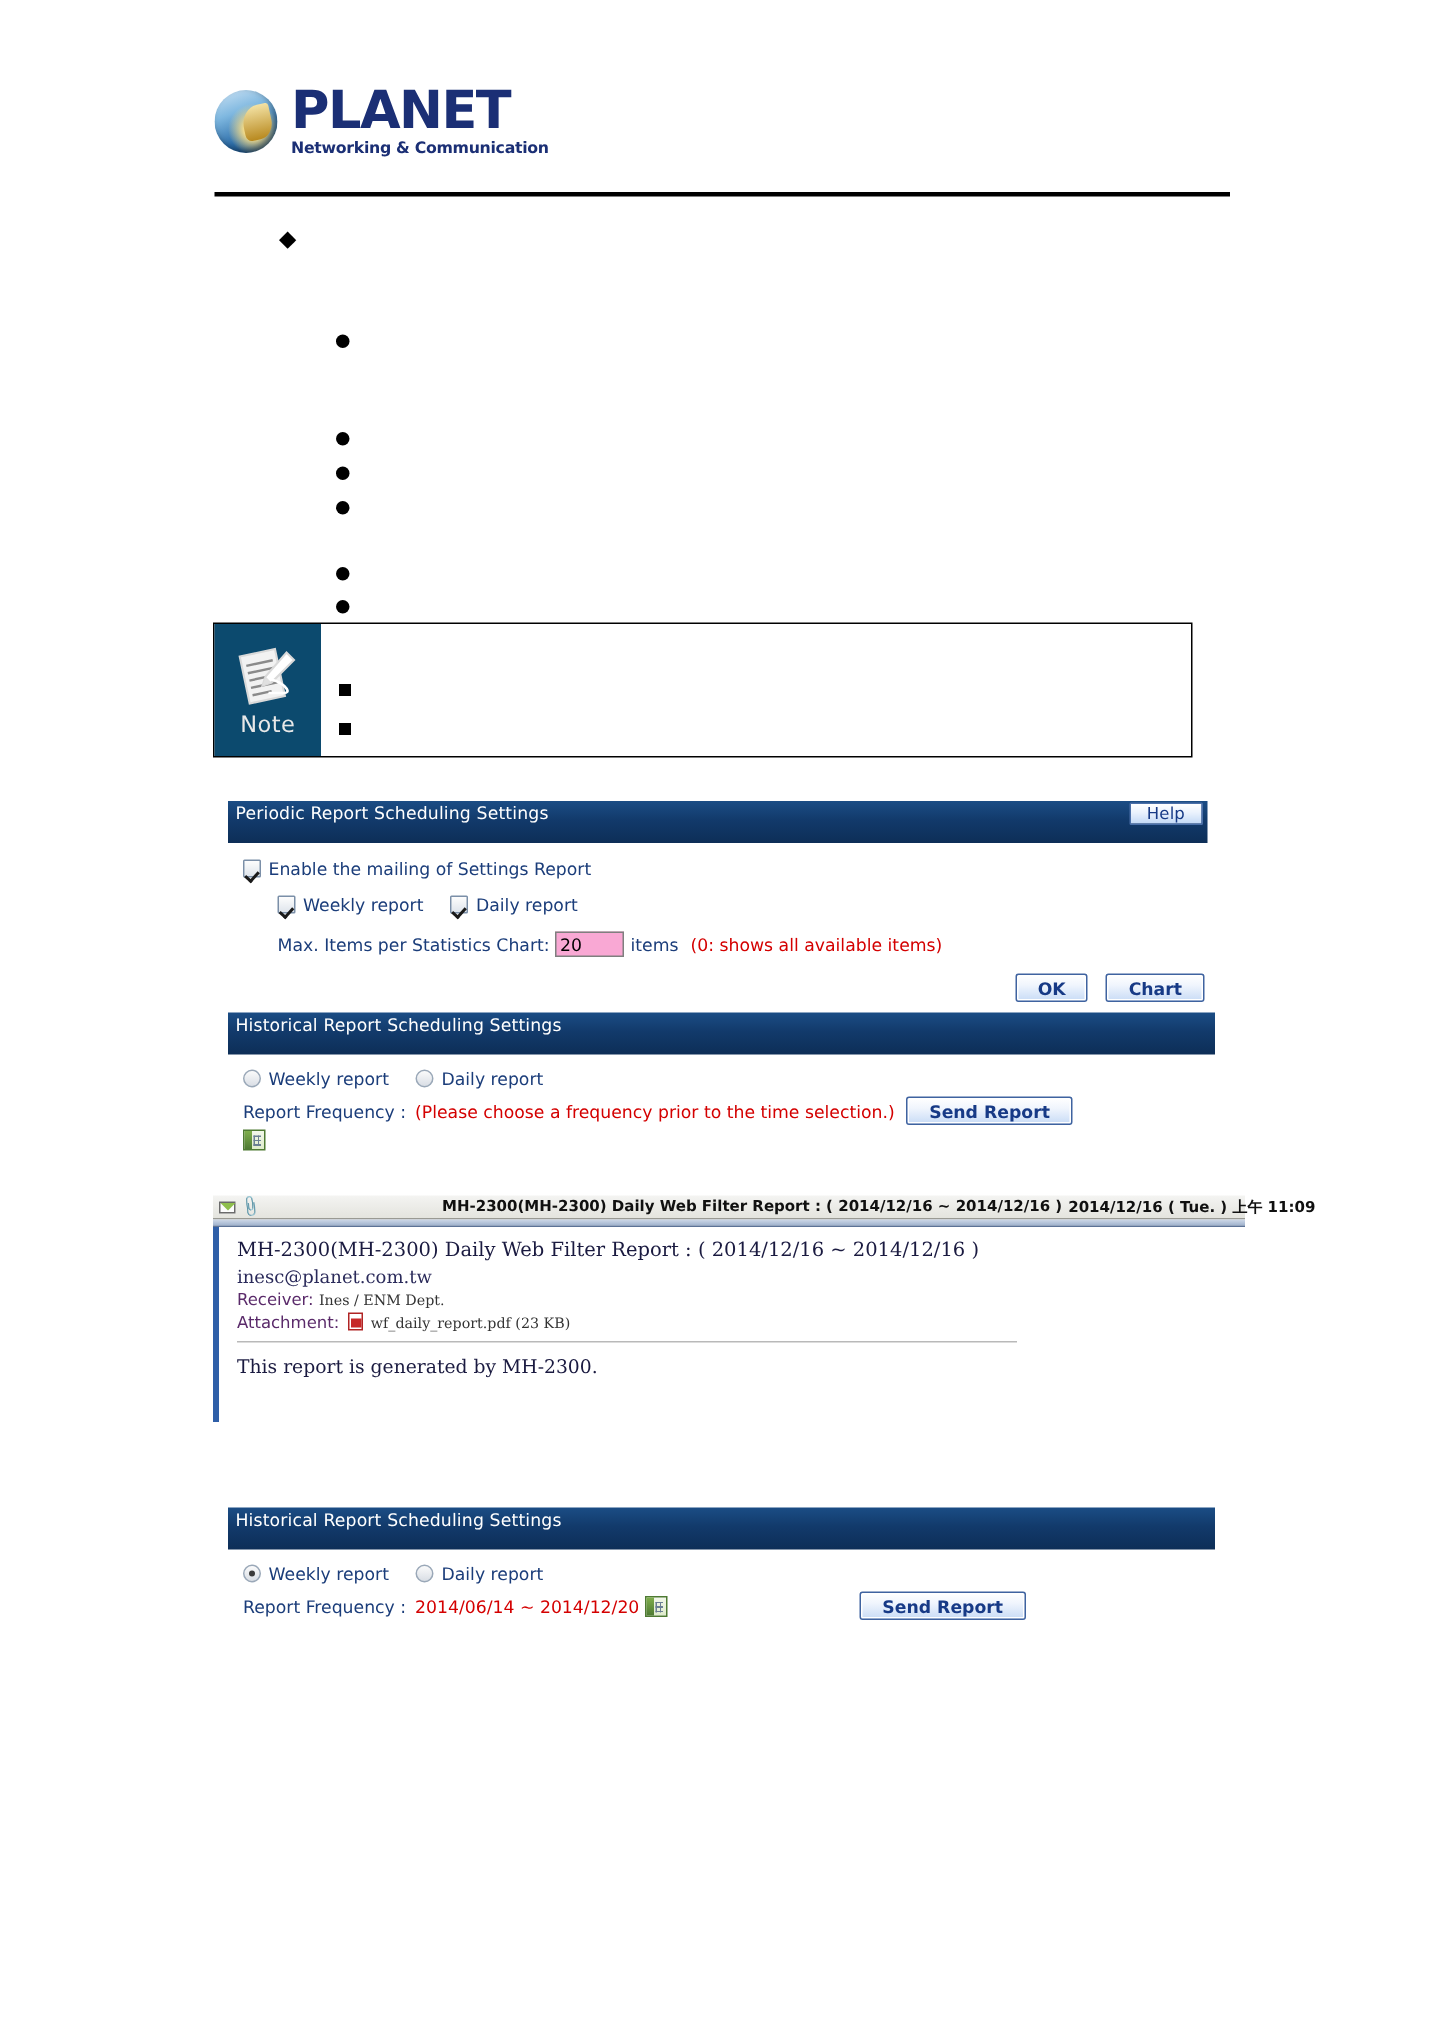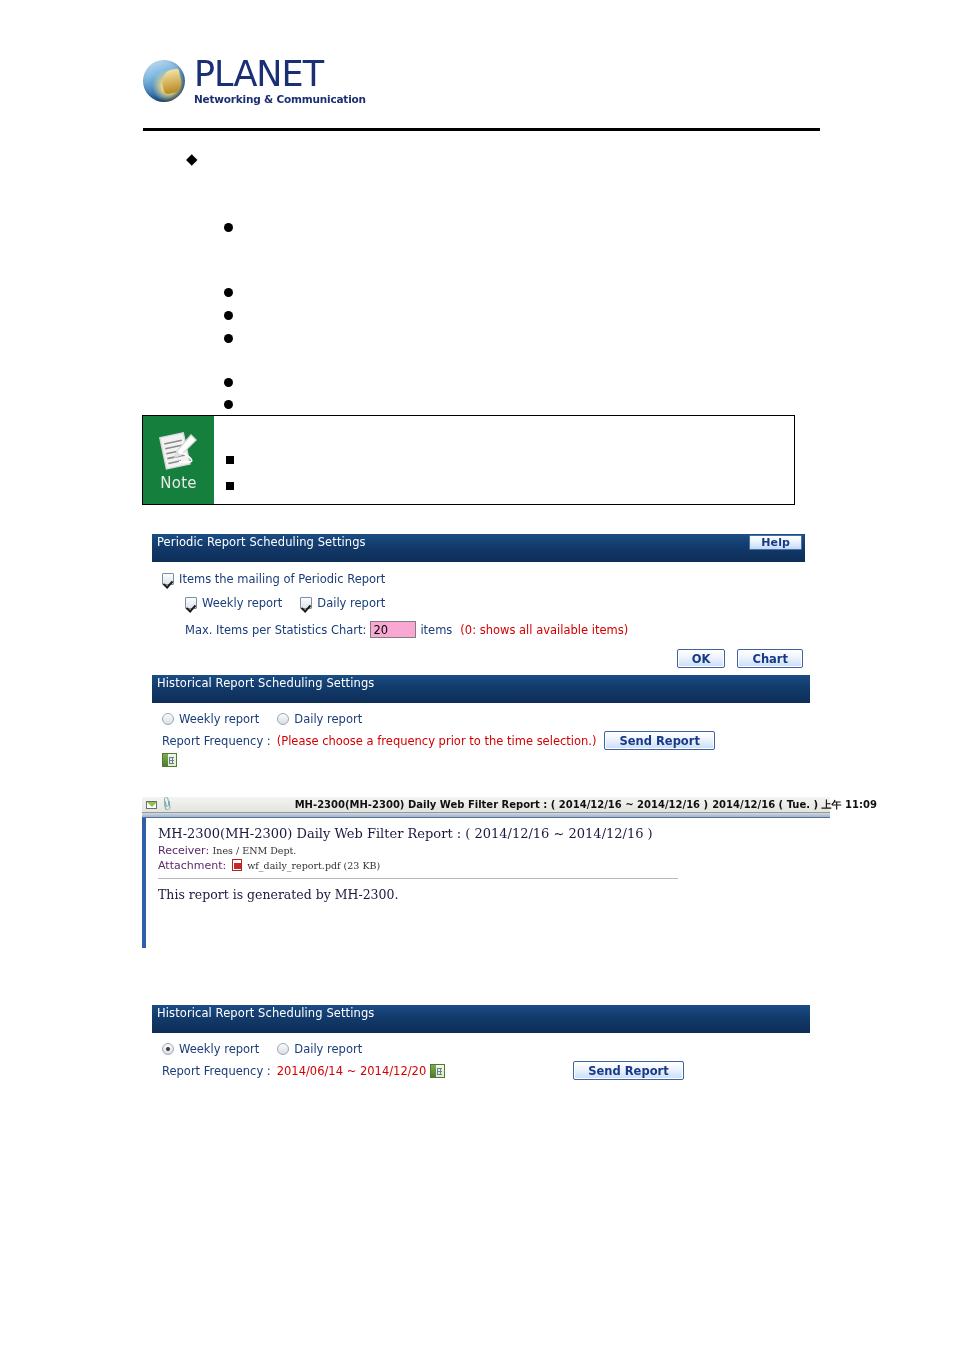--- a/index.html
+++ b/index.html
@@ -35,21 +35,21 @@
     content: "";
     position: absolute; left: 46%; top: 24%;
     width: 46%; height: 54%;
     background: linear-gradient(180deg,#f3e2a4,#b8891f);
     border-radius: 60% 10% 50% 20%;
     transform: rotate(-12deg);
   }
   .logo-text { margin-left: 9px; line-height: 1; }
   .logo-planet {
     font-family: "DejaVu Sans", sans-serif;
-    font-weight: normal;
+    font-weight: bold;
     font-size: 35px;
     letter-spacing: -1px;
     color: #1b2f75;
   }
   .logo-tag {
     font-family: "DejaVu Sans", sans-serif;
     font-weight: bold;
     font-size: 10.5px;
     color: #1b2f75;
     margin-top: 2px;
@@ -80,21 +80,21 @@
   .note-box {
     position: absolute;
     left: 142px; top: 415px;
     width: 653px; height: 90px;
     border: 1px solid #000;
     background: #fff;
     display: flex;
   }
   .note-icon-pane {
     width: 71px; height: 100%;
-    background: #15803d;
+    background: #0c4a6e;
     display: flex; flex-direction: column;
     align-items: center; justify-content: center;
     flex: 0 0 auto;
     color: #fff;
   }
   .note-glyph { width: 44px; height: 44px; display:block; }
   .note-label {
     font-family: "DejaVu Sans", sans-serif;
     font-size: 15px;
     color: #e8e8e8;
@@ -120,21 +120,21 @@
     line-height: 17px;
     padding-left: 5px;
     position: relative;
     white-space: nowrap;
     letter-spacing: .1px;
   }
   .btn-help {
     position: absolute; right: 3px; top: 1px;
     height: 15px; line-height: 13px;
     padding: 0 11px;
-    font-size: 11px; font-weight: bold;
+    font-size: 11px; font-weight: normal;
     font-family: "DejaVu Sans", sans-serif;
     color: #173a86;
     background: linear-gradient(180deg,#ffffff 0%,#eaf2fd 45%,#c3d9f5 100%);
     border: 1px solid #4a6fa8;
     border-radius: 1px;
   }
   .panel-body {
     border: 0;
     padding: 6px 0 4px 0;
     font-size: 11.5px;
@@ -383,21 +383,21 @@
 
 <div class="panel" style="left:152px; top:534px; width:653px;">
   <div class="panel-title">
     <span>Periodic Report Scheduling Settings</span>
     <span class="btn-help">Help</span>
   </div>
   <div class="panel-body" style="height:110px;">
 
     <div class="row" style="margin:4px 0 0 10px;">
       <span class="cb checked"></span>
-      <span class="lbl">Items the mailing of Periodic Report</span>
+      <span class="lbl">Enable the mailing of Settings Report</span>
     </div>
 
     <div class="row" style="margin:10px 0 0 33px;">
       <span class="cb checked"></span>
       <span class="lbl" style="margin-right:18px;">Weekly report</span>
       <span class="cb checked"></span>
       <span class="lbl">Daily report</span>
     </div>
 
     <div class="row" style="margin:11px 0 0 33px;">
@@ -443,20 +443,21 @@
   <div class="mail-bar">
     <span class="mail-env"></span>
     <span class="mail-clip">📎</span>
     <span class="mail-from">inesc@planet.co...</span>
     <span class="mail-subj">MH-2300(MH-2300) Daily Web Filter Report : ( 2014/12/16 ~ 2014/12/16 )</span>
     <span class="mail-date">2014/12/16 ( Tue. ) 上午 11:09</span>
   </div>
   <div class="mail-strip"></div>
   <div class="mail-pane">
     <div class="mail-subject-line">MH-2300(MH-2300) Daily Web Filter Report : ( 2014/12/16 ~ 2014/12/16 )</div>
+    <div class="mail-addr">inesc@planet.com.tw</div>
     <div class="mail-meta">
       <span>Receiver:</span>
       <span class="val">Ines / ENM Dept.</span>
     </div>
     <div class="mail-meta">
       <span>Attachment:</span>
       <span class="pdf-ico"></span>
       <span class="val">wf_daily_report.pdf (23 KB)</span>
     </div>
     <hr class="mail-hr">

